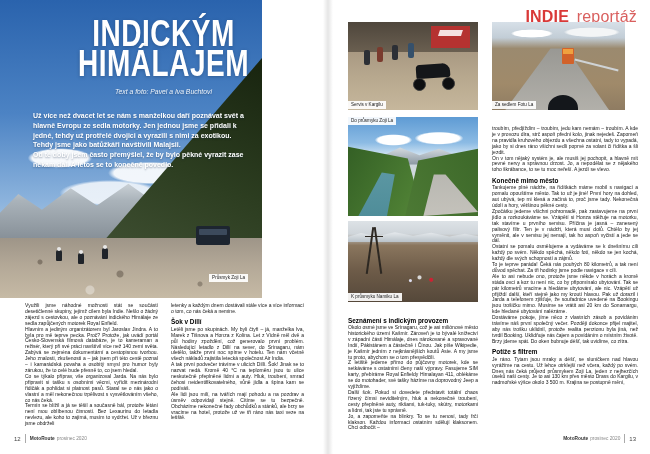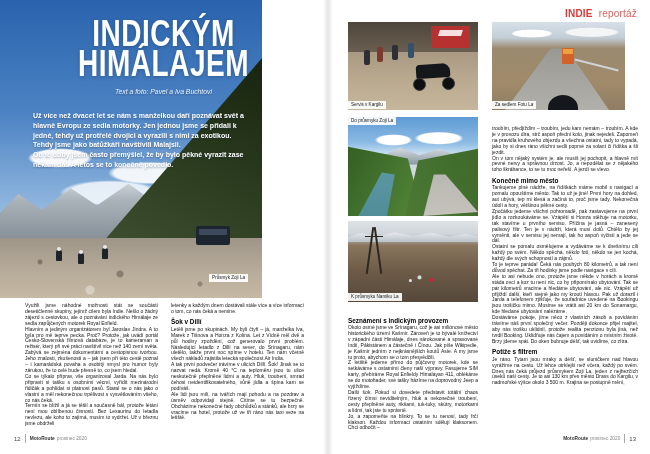--- a/index.html
+++ b/index.html
@@ -62,21 +62,21 @@
   .footer{position:absolute;display:flex;align-items:center;font-size:4.8px;color:#666;}
   .footer .rule{width:1px;height:9px;background:#aaa;margin:0 4px;}
   .footer .mag{font-weight:bold;color:#333;}
   .footer .issue{color:#888;margin-left:2px;}
   .footer .pg{font-size:6px;color:#444;}
   .footer-left{left:14px;top:434px;}
   .footer-right{right:14px;top:434px;}
 
   
   .page-right{position:absolute;left:327px;top:0;width:323px;height:454px;}
-  .rp-header{position:absolute;right:13px;top:8px;font-size:10px;letter-spacing:.2px;}
+  .rp-header{position:absolute;right:13px;top:8px;font-size:16px;letter-spacing:.2px;}
   .rp-header .brand{font-weight:bold;color:#d93938;}
   .rp-header .section{color:#d9605f;margin-left:3px;}
 
   .photo{position:absolute;overflow:hidden;background:#999;}
   .ph-a{left:21px;top:22px;width:130px;height:88px;}
   .ph-b{left:165px;top:22px;width:133px;height:88px;}
   .ph-c{left:21px;top:117px;width:130px;height:99px;}
   .ph-d{left:21px;top:221px;width:130px;height:81px;}
 
   

